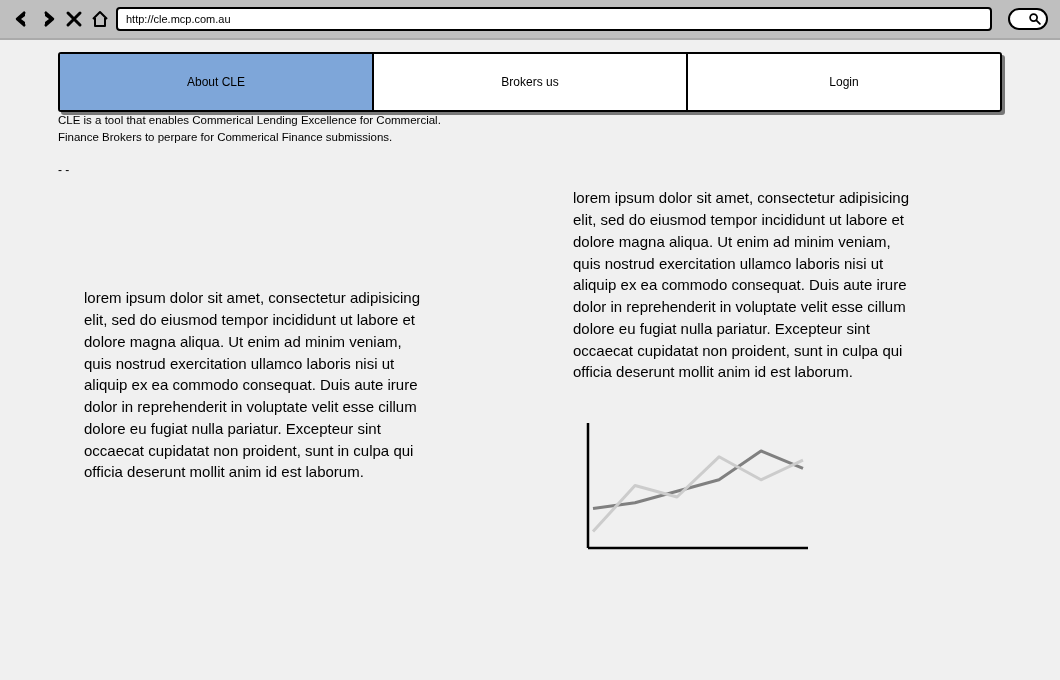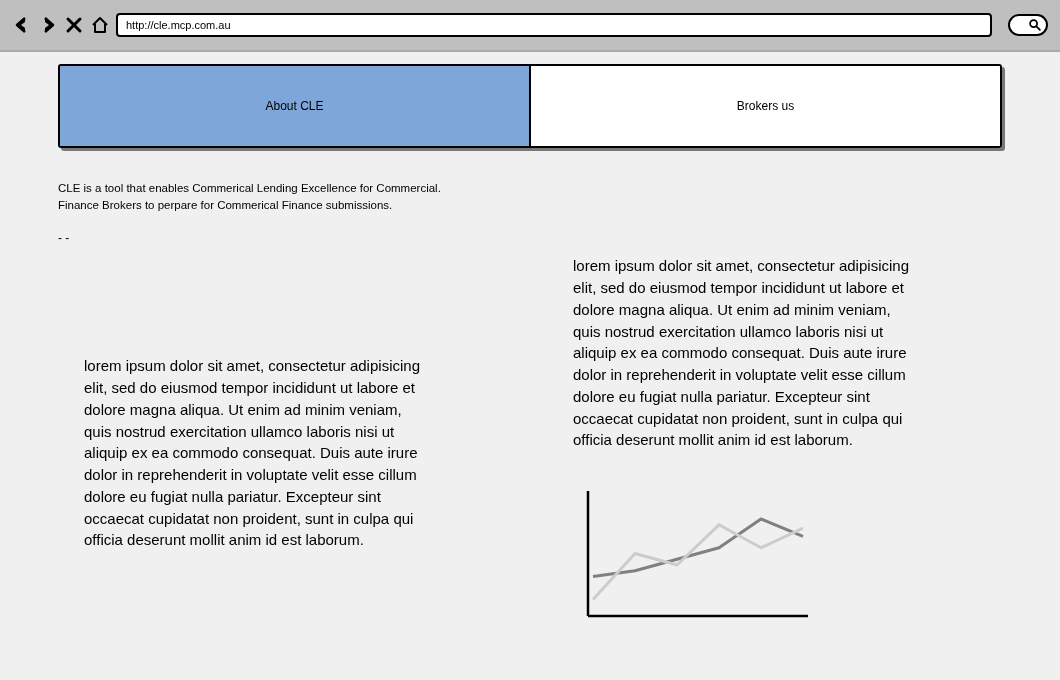--- a/index.html
+++ b/index.html
@@ -5,21 +5,21 @@
 * { box-sizing: border-box; margin: 0; padding: 0; }
 body {
   font-family: "Comic Sans MS", "Segoe Script", cursive, sans-serif;
   background: #f0f0f0;
   width: 1060px;
   height: 680px;
   overflow: hidden;
 }
 .browser-bar {
   background: #bfbfbf;
-  height: 52px;
+  height: 40px;
   display: flex;
   align-items: center;
   padding: 11px 12px;
   gap: 6px;
   border-bottom: 2px solid #aaa;
 }
 .browser-bar .nav-icon {
   width: 20px; height: 20px;
   display: flex; align-items: center; justify-content: center;
   cursor: pointer;
@@ -49,33 +49,32 @@
 }
 .tabs {
   display: flex;
   border: 2.5px solid #000;
   border-radius: 3px;
   overflow: hidden;
   box-shadow: 3px 3px 0 rgba(0,0,0,0.5);
 }
 .tab {
   flex: 1;
-  height: 80px;
+  height: 56px;
   display: flex;
   align-items: center;
   justify-content: center;
   font-size: 12px;
   background: #fff;
   border-right: 2px solid #000;
   cursor: pointer;
 }
 .tab:last-child { border-right: none; }
 .tab.active { background: #7ea6d9; }
 .intro {
-  margin-top: 32px;
   font-size: 11.5px;
   line-height: 1.45;
   max-width: 420px;
 }
 .dashes {
   margin-top: 18px;
   font-size: 12px;
 }
 .two-col {
   display: flex;
@@ -134,20 +133,23 @@
 </div>
 
 <div class="content">
   <div class="tabs">
     <div class="tab active">
       <span>About CLE</span>
     </div>
     <div class="tab">
       <span>Brokers us</span>
     </div>
+    <div class="tab">
+      <span>Login</span>
+    </div>
   </div>
 
   <p class="intro">CLE is a tool that enables Commerical Lending Excellence for Commercial. Finance Brokers to perpare for Commerical Finance submissions.</p>
   <p class="dashes">- -</p>
 
   <div class="two-col">
     <div class="left-col">
       <p class="lorem">lorem ipsum dolor sit amet, consectetur adipisicing elit, sed do eiusmod tempor incididunt ut labore et dolore magna aliqua. Ut enim ad minim veniam, quis nostrud exercitation ullamco laboris nisi ut aliquip ex ea commodo consequat. Duis aute irure dolor in reprehenderit in voluptate velit esse cillum dolore eu fugiat nulla pariatur. Excepteur sint occaecat cupidatat non proident, sunt in culpa qui officia deserunt mollit anim id est laborum.</p>
     </div>
     <div class="right-col">

